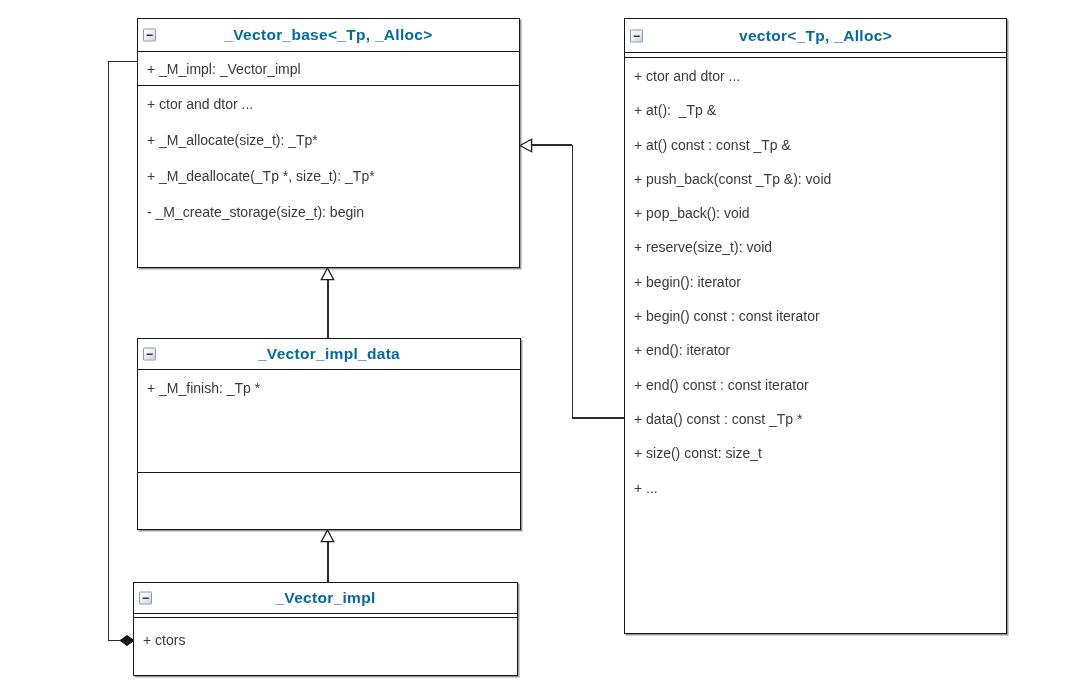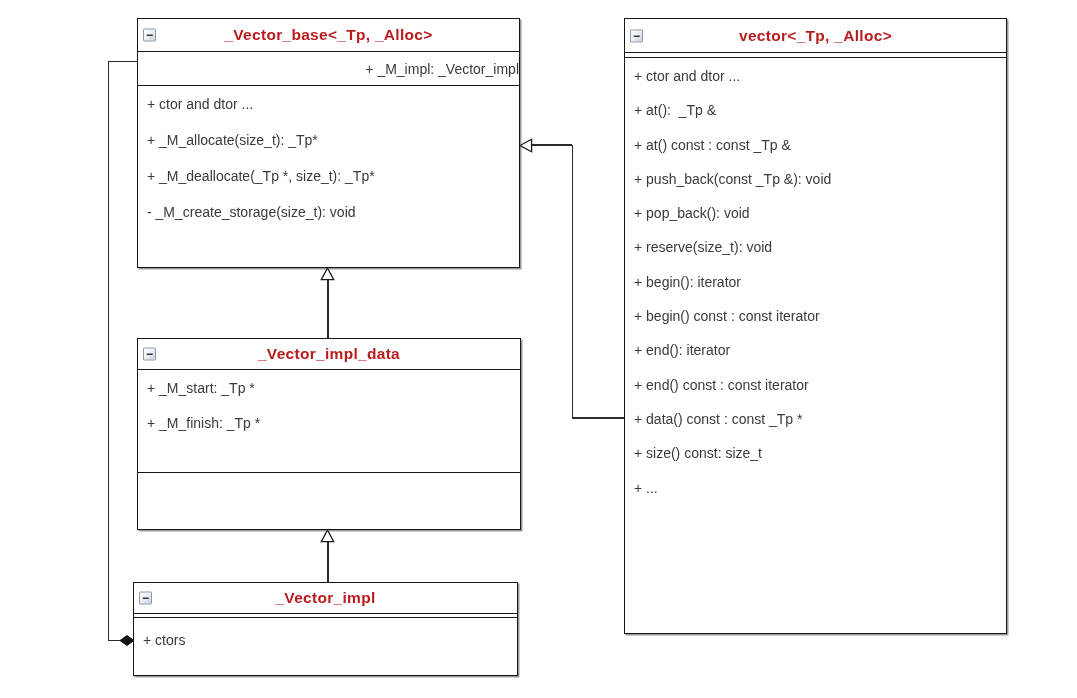--- a/index.html
+++ b/index.html
@@ -9,21 +9,21 @@
   }
   .uml-class{
     position:absolute;background:#ffffff;border:1.5px solid #161616;
     box-shadow:1.5px 1.5px 0 rgba(70,70,70,0.55);box-sizing:border-box;
   }
   .uml-header{
     position:relative;border-bottom:1.5px solid #161616;display:flex;
     align-items:center;justify-content:center;box-sizing:border-box;
   }
   .uml-title{
-    font-size:15.5px;font-weight:700;color:#b91c1c;letter-spacing:0.3px;white-space:pre;
+    font-size:15.5px;font-weight:700;color:#0369a1;letter-spacing:0.3px;white-space:pre;
   }
   .collapse-icon{
     position:absolute;left:5px;top:50%;transform:translateY(-50%);
     width:13px;height:13px;box-sizing:border-box;
     border:1px solid #8a99ae;border-radius:1px;
     background:linear-gradient(135deg,#fdfdfe 0%,#e9edf2 55%,#c6ced9 100%);
     color:#1a1a1a;font-size:12px;font-weight:700;line-height:10px;text-align:center;
     cursor:pointer;
   }
   .uml-attrs{border-bottom:1.5px solid #161616;box-sizing:border-box;overflow:hidden;}
@@ -72,28 +72,28 @@
   <div class="line" style="left:531px;top:144px;width:41px;height:1.5px;"></div>
   <svg class="arrowhead" style="left:519px;top:138px;" width="14" height="15" viewBox="0 0 14 15">
     <path d="M1 7.5 L12.6 1.3 L12.6 13.7 Z" fill="#ffffff" stroke="#1c1c1c" stroke-width="1.3"></path>
   </svg>
 
   <div class="uml-class vb" style="left:137px;top:18px;width:383px;height:250px;">
     <div class="uml-header" style="height:33px;">
       <span class="collapse-icon">−</span>
       <span class="uml-title">_Vector_base&lt;_Tp, _Alloc&gt;</span>
     </div>
-    <div class="uml-attrs" style="height:34px;text-align:right;">
+    <div class="uml-attrs" style="height:34px;">
       <div class="uml-row">+ _M_impl: _Vector_impl</div>
     </div>
     <div class="uml-methods">
       <div class="uml-row">+ ctor and dtor ...</div>
       <div class="uml-row">+ _M_allocate(size_t): _Tp*</div>
       <div class="uml-row">+ _M_deallocate(_Tp *, size_t): _Tp*</div>
-      <div class="uml-row">- _M_create_storage(size_t): void</div>
+      <div class="uml-row">- _M_create_storage(size_t): begin</div>
     </div>
   </div>
 
   <div class="uml-class vec" style="left:624px;top:18px;width:383px;height:616px;">
     <div class="uml-header" style="height:34px;">
       <span class="collapse-icon">−</span>
       <span class="uml-title">vector&lt;_Tp, _Alloc&gt;</span>
     </div>
     <div class="uml-attrs empty" style="height:5px;"></div>
     <div class="uml-methods" style="padding-top:1px;">
@@ -112,21 +112,20 @@
       <div class="uml-row">+ ...</div>
     </div>
   </div>
 
   <div class="uml-class vid" style="left:137px;top:338px;width:384px;height:192px;">
     <div class="uml-header" style="height:31px;">
       <span class="collapse-icon">−</span>
       <span class="uml-title">_Vector_impl_data</span>
     </div>
     <div class="uml-attrs" style="height:103px;">
-      <div class="uml-row">+ _M_start: _Tp *</div>
       <div class="uml-row">+ _M_finish: _Tp *</div>
     </div>
   </div>
 
   <div class="uml-class vi" style="left:133px;top:582px;width:385px;height:94px;">
     <div class="uml-header" style="height:31px;">
       <span class="collapse-icon">−</span>
       <span class="uml-title">_Vector_impl</span>
     </div>
     <div class="uml-attrs empty" style="height:4px;"></div>

